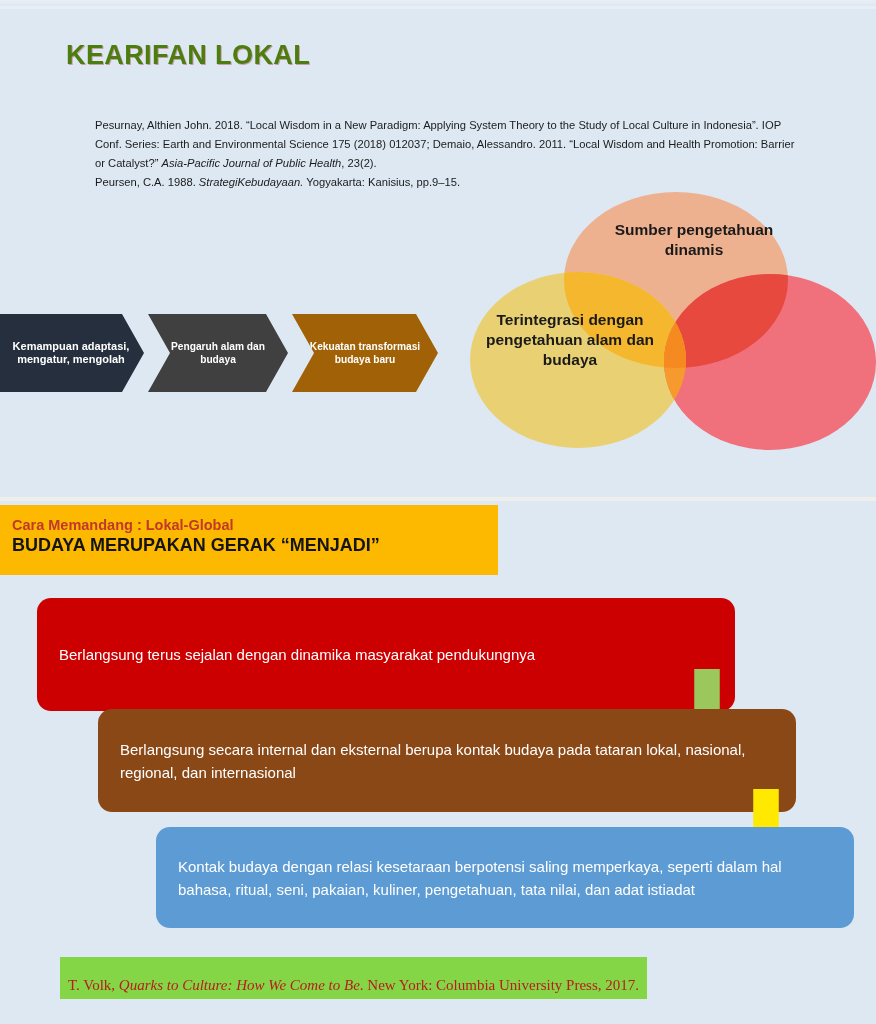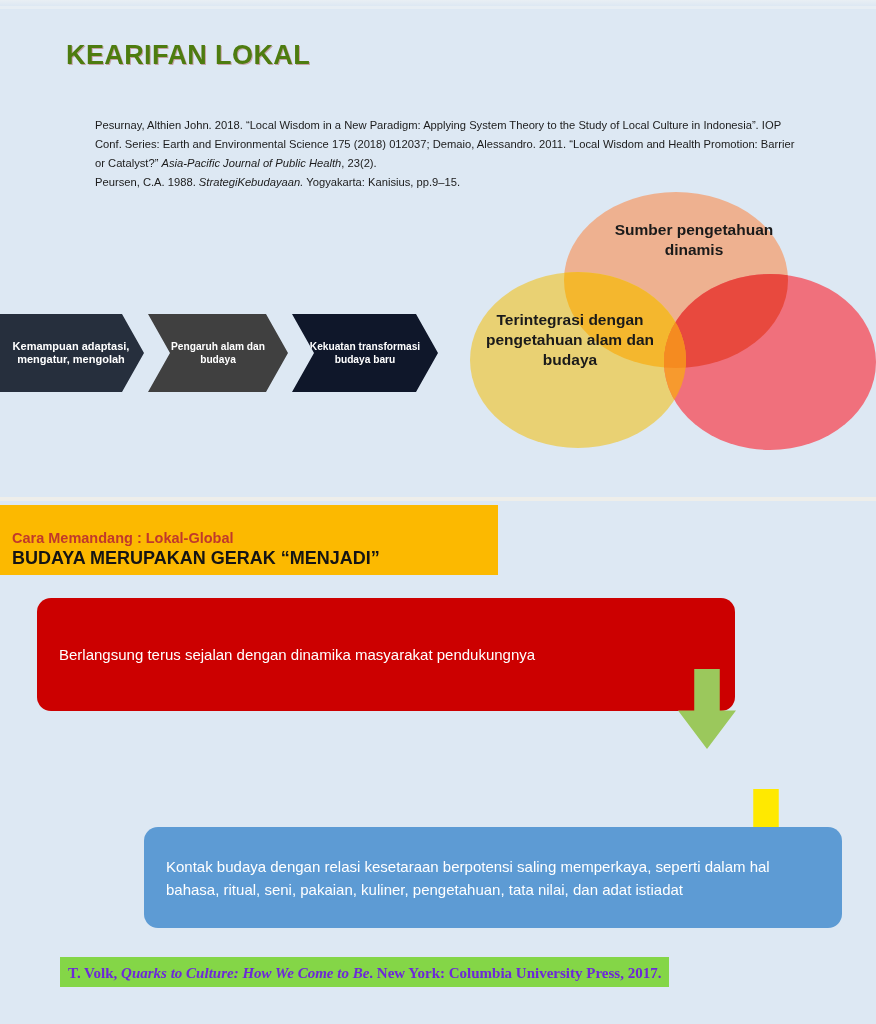--- a/index.html
+++ b/index.html
@@ -76,21 +76,21 @@
     color: #ffffff;
     font-weight: bold;
     line-height: 13.5px;
     -webkit-clip-path: polygon(0 0, calc(100% - 22px) 0, 100% 50%, calc(100% - 22px) 100%, 0 100%, 22px 50%);
     clip-path: polygon(0 0, calc(100% - 22px) 0, 100% 50%, calc(100% - 22px) 100%, 0 100%, 22px 50%);
   }
   .chev span { display: block; padding: 0 6px; }
   #chev-1 { left: -22px; width: 166px; background: #262f3d; font-size: 11px; }
   #chev-1 span { padding-left: 26px; }
   #chev-2 { left: 148px; width: 140px; background: #404040; font-size: 10.2px; }
-  #chev-3 { left: 292px; width: 146px; background: #0f172a; font-size: 10.2px; }
+  #chev-3 { left: 292px; width: 146px; background: #a16207; font-size: 10.2px; }
 
   
   #venn {
     position: absolute;
     left: 470px;
     top: 192px;
     width: 406px;
     height: 258px;
   }
   #venn svg { display: block; }
@@ -117,21 +117,21 @@
   #divider-1 { top: 497px; }
 
   
   #banner {
     position: absolute;
     left: 0;
     top: 505px;
     width: 498px;
     height: 70px;
     background: #fcb900;
-    padding: 24px 0 0 12px;
+    padding: 11px 0 0 12px;
     box-sizing: border-box;
   }
   #banner .line1 {
     font-size: 14.5px;
     font-weight: bold;
     color: #c0392b;
     line-height: 19px;
   }
   #banner .line2 {
     font-size: 18px;
@@ -156,21 +156,21 @@
     left: 37px; top: 598px;
     width: 698px; height: 113px;
     background: #cc0000;
   }
   #box-brown {
     left: 98px; top: 709px;
     width: 698px; height: 103px;
     background: #8a4817;
   }
   #box-blue {
-    left: 144px; top: 827px;
+    left: 156px; top: 827px;
     width: 698px; height: 101px;
     background: #5d9bd4;
   }
 
   
   .down-arrow {
     position: absolute;
     -webkit-clip-path: polygon(28% 0, 72% 0, 72% 52%, 100% 52%, 50% 100%, 0 52%, 28% 52%);
     clip-path: polygon(28% 0, 72% 0, 72% 52%, 100% 52%, 50% 100%, 0 52%, 28% 52%);
   }
@@ -184,27 +184,26 @@
     width: 58px; height: 80px;
     background: #ffe900;
   }
 
   
   #footer-citation {
     position: absolute;
     left: 60px;
     top: 957px;
     background: #84d647;
-    padding: 6px 8px 4px 8px;
+    padding: 18px 8px 4px 8px;
     font-family: "Liberation Serif", serif;
     font-size: 15px;
     line-height: 20px;
-    color: #6d28d9;
+    color: #b91c1c;
     white-space: nowrap;
-    font-weight: bold;
   }
   #footer-citation .it { font-style: italic; }
 </style>
 </head>
 <body>
 
 <div id="slide">
 
   <div class="top-hairline"></div>
   <div class="top-hairline2"></div>
@@ -269,20 +268,23 @@
     <div class="line1">Cara Memandang : Lokal-Global</div>
     <div class="line2">BUDAYA MERUPAKAN GERAK “MENJADI”</div>
   </div>
 
   <div class="flowbox" id="box-red">
     <div class="txt">Berlangsung terus sejalan dengan dinamika masyarakat pendukungnya</div>
   </div>
 
   <div class="down-arrow" id="arrow-green"></div>
 
+  <div class="flowbox" id="box-brown">
+    <div class="txt">Berlangsung secara internal dan eksternal berupa kontak budaya pada tataran lokal, nasional, regional, dan internasional</div>
+  </div>
 
   <div class="down-arrow" id="arrow-yellow"></div>
 
   <div class="flowbox" id="box-blue">
     <div class="txt">Kontak budaya dengan relasi kesetaraan berpotensi saling memperkaya, seperti dalam hal bahasa, ritual, seni, pakaian, kuliner, pengetahuan, tata nilai, dan adat istiadat</div>
   </div>
 
   <div id="footer-citation">
     <span>T. Volk, </span><span class="it">Quarks to Culture: How We Come to Be</span><span>. New York: Columbia University Press, 2017.</span>
   </div>

